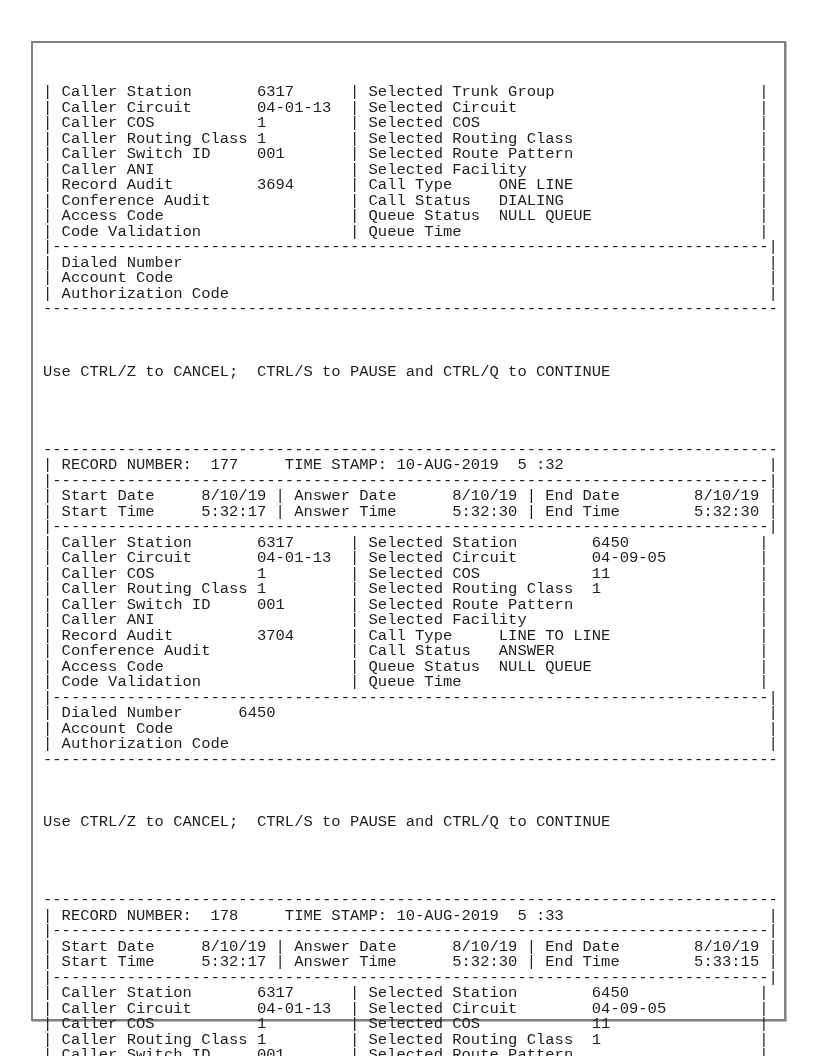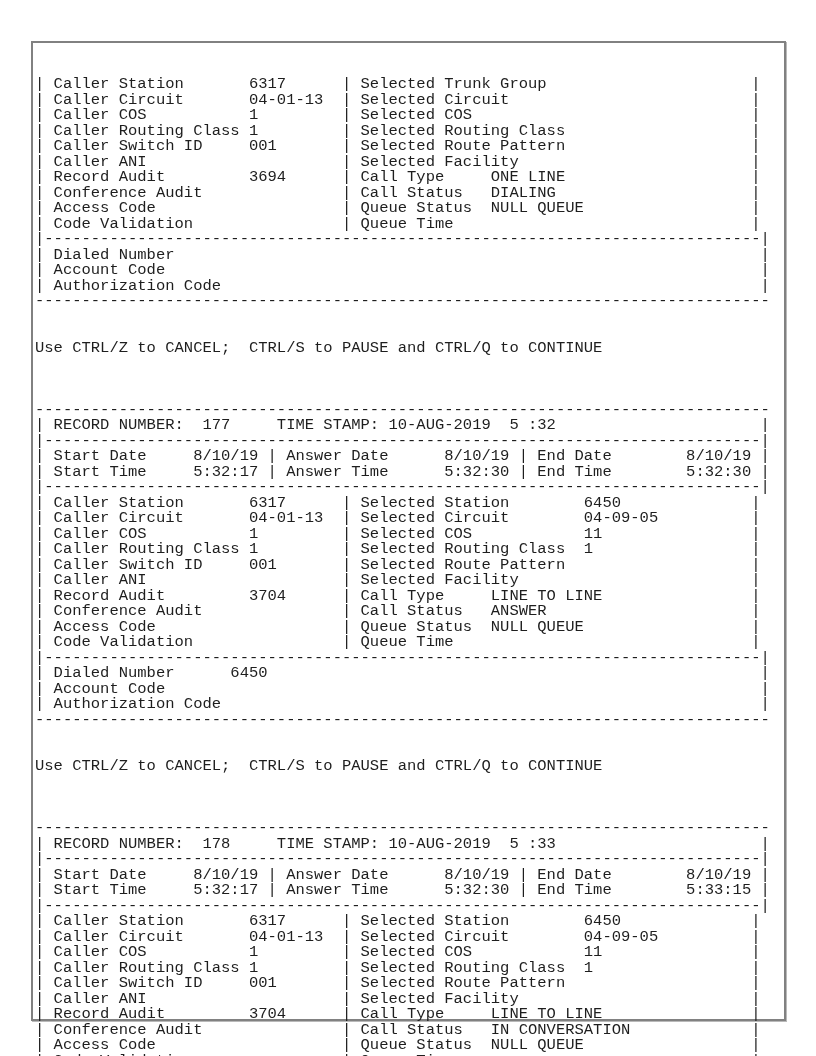--- a/index.html
+++ b/index.html
@@ -25,21 +25,21 @@
     position: absolute;
     left: 2px;
     top: 3px;
     font-family: "Liberation Mono", "DejaVu Sans Mono", monospace;
     font-size: 15.5px;
     line-height: 15.5px;
     color: #1e1e1e;
     white-space: pre;
   }
   .screen pre {
-    margin: 0;
+    margin: 8px;
     padding: 0;
     font: inherit;
     white-space: pre;
   }
 </style>
 </head>
 <body>
 
 <div class="page-frame">
   <div class="screen">

